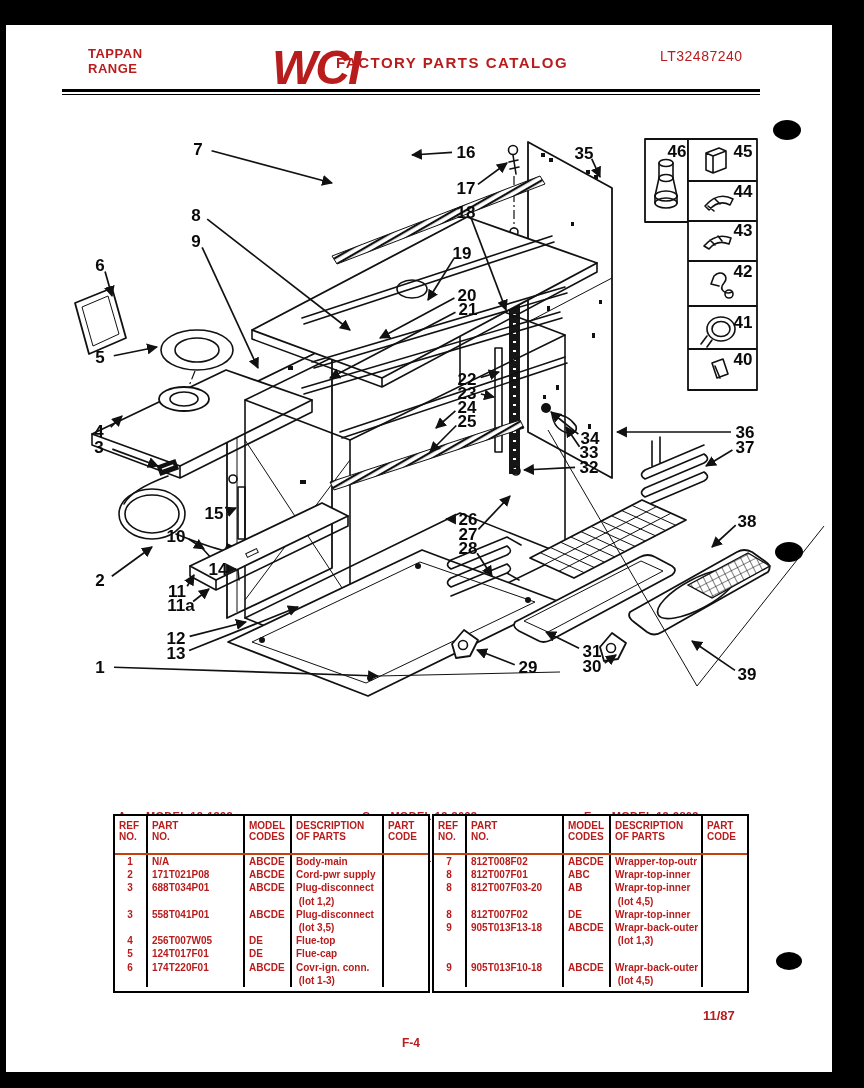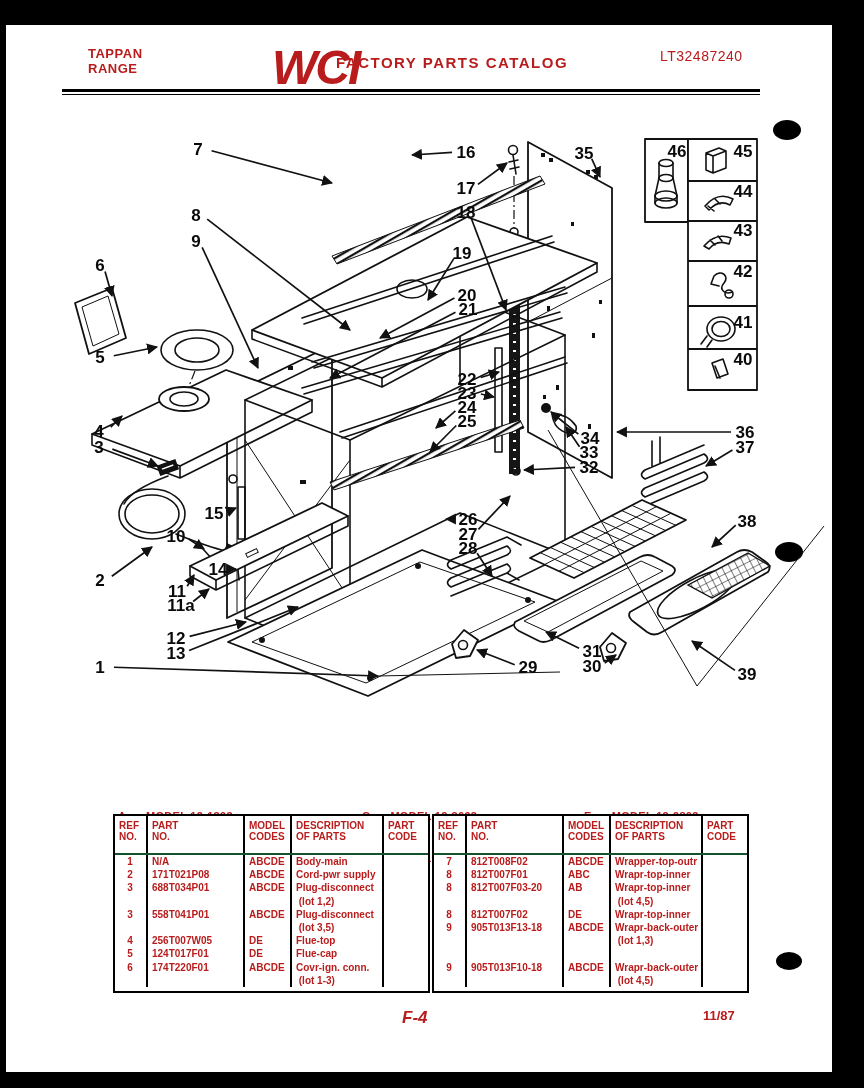--- a/index.html
+++ b/index.html
@@ -14,30 +14,30 @@
   .brand{left:88px;top:46px;font-size:13px;font-weight:bold;line-height:15px;letter-spacing:.5px;}
   .logo{left:272px;top:40px;font-size:48px;font-weight:bold;font-style:italic;letter-spacing:-2px;}
   .cat-title{left:336px;top:54px;font-size:15px;font-weight:bold;letter-spacing:1.5px;}
   .docnum{left:660px;top:48px;font-size:14px;font-weight:normal;letter-spacing:.5px;}
   .rule1{left:62px;top:89px;width:698px;height:3px;background:#000;}
   .rule2{left:62px;top:94px;width:698px;height:1px;background:#000;}
   .legend{font-size:11px;font-weight:bold;line-height:14px;letter-spacing:.3px;white-space:pre;}
   .lg1{left:118px;top:781px;} .lg2{left:362px;top:781px;} .lg3{left:584px;top:781px;}
   .ptable{position:absolute;top:814px;width:313px;border:2px solid #000;background:#fff;}
   .pt-left{left:113px;} .pt-right{left:432px;}
-  .t-head{display:grid;grid-template-columns:33px 97px 47px 92px 1fr;border-bottom:2px solid #14532d;}
+  .t-head{display:grid;grid-template-columns:33px 97px 47px 92px 1fr;border-bottom:2px solid #c2410c;}
   .th{font-size:10px;font-weight:bold;line-height:11px;padding:4px 2px 3px 4px;min-height:30px;
       white-space:pre-line;border-right:2px solid #000;}
   .th.c4{border-right:none;}
   .t-body{display:grid;grid-template-columns:33px 97px 47px 92px 1fr;padding-bottom:4px;}
   .td{font-size:10px;font-weight:bold;line-height:13.2px;min-height:13.2px;padding:0 1px 0 4px;
       border-right:2px solid #000;white-space:pre;overflow:hidden;}
   .td.c0{text-align:center;padding-left:0;}
   .td.c4{border-right:none;}
-  .footer-page{left:402px;top:1008px;font-size:17px;font-weight:bold;font-style:italic;}
+  .footer-page{left:402px;top:1036px;font-size:12px;font-weight:bold;}
   .footer-date{left:703px;top:1008px;font-size:13px;font-weight:bold;}
   .diagram{position:absolute;left:0;top:0;}
   .ln{stroke:#111;stroke-width:1.6;fill:none;stroke-linejoin:round;stroke-linecap:round;}
   .lnw{stroke:#111;stroke-width:1.8;fill:#fff;stroke-linejoin:round;}
   .thin{stroke:#111;stroke-width:1;fill:none;}
   .dd{stroke:#111;stroke-width:1.2;fill:none;stroke-dasharray:9 3 2 3;}
   .leader{stroke:#111;stroke-width:1.7;fill:none;}
   .callout-num{font:bold 17px "Liberation Sans",sans-serif;fill:#0a0a0a;text-anchor:middle;}
 </style>
 </head>

